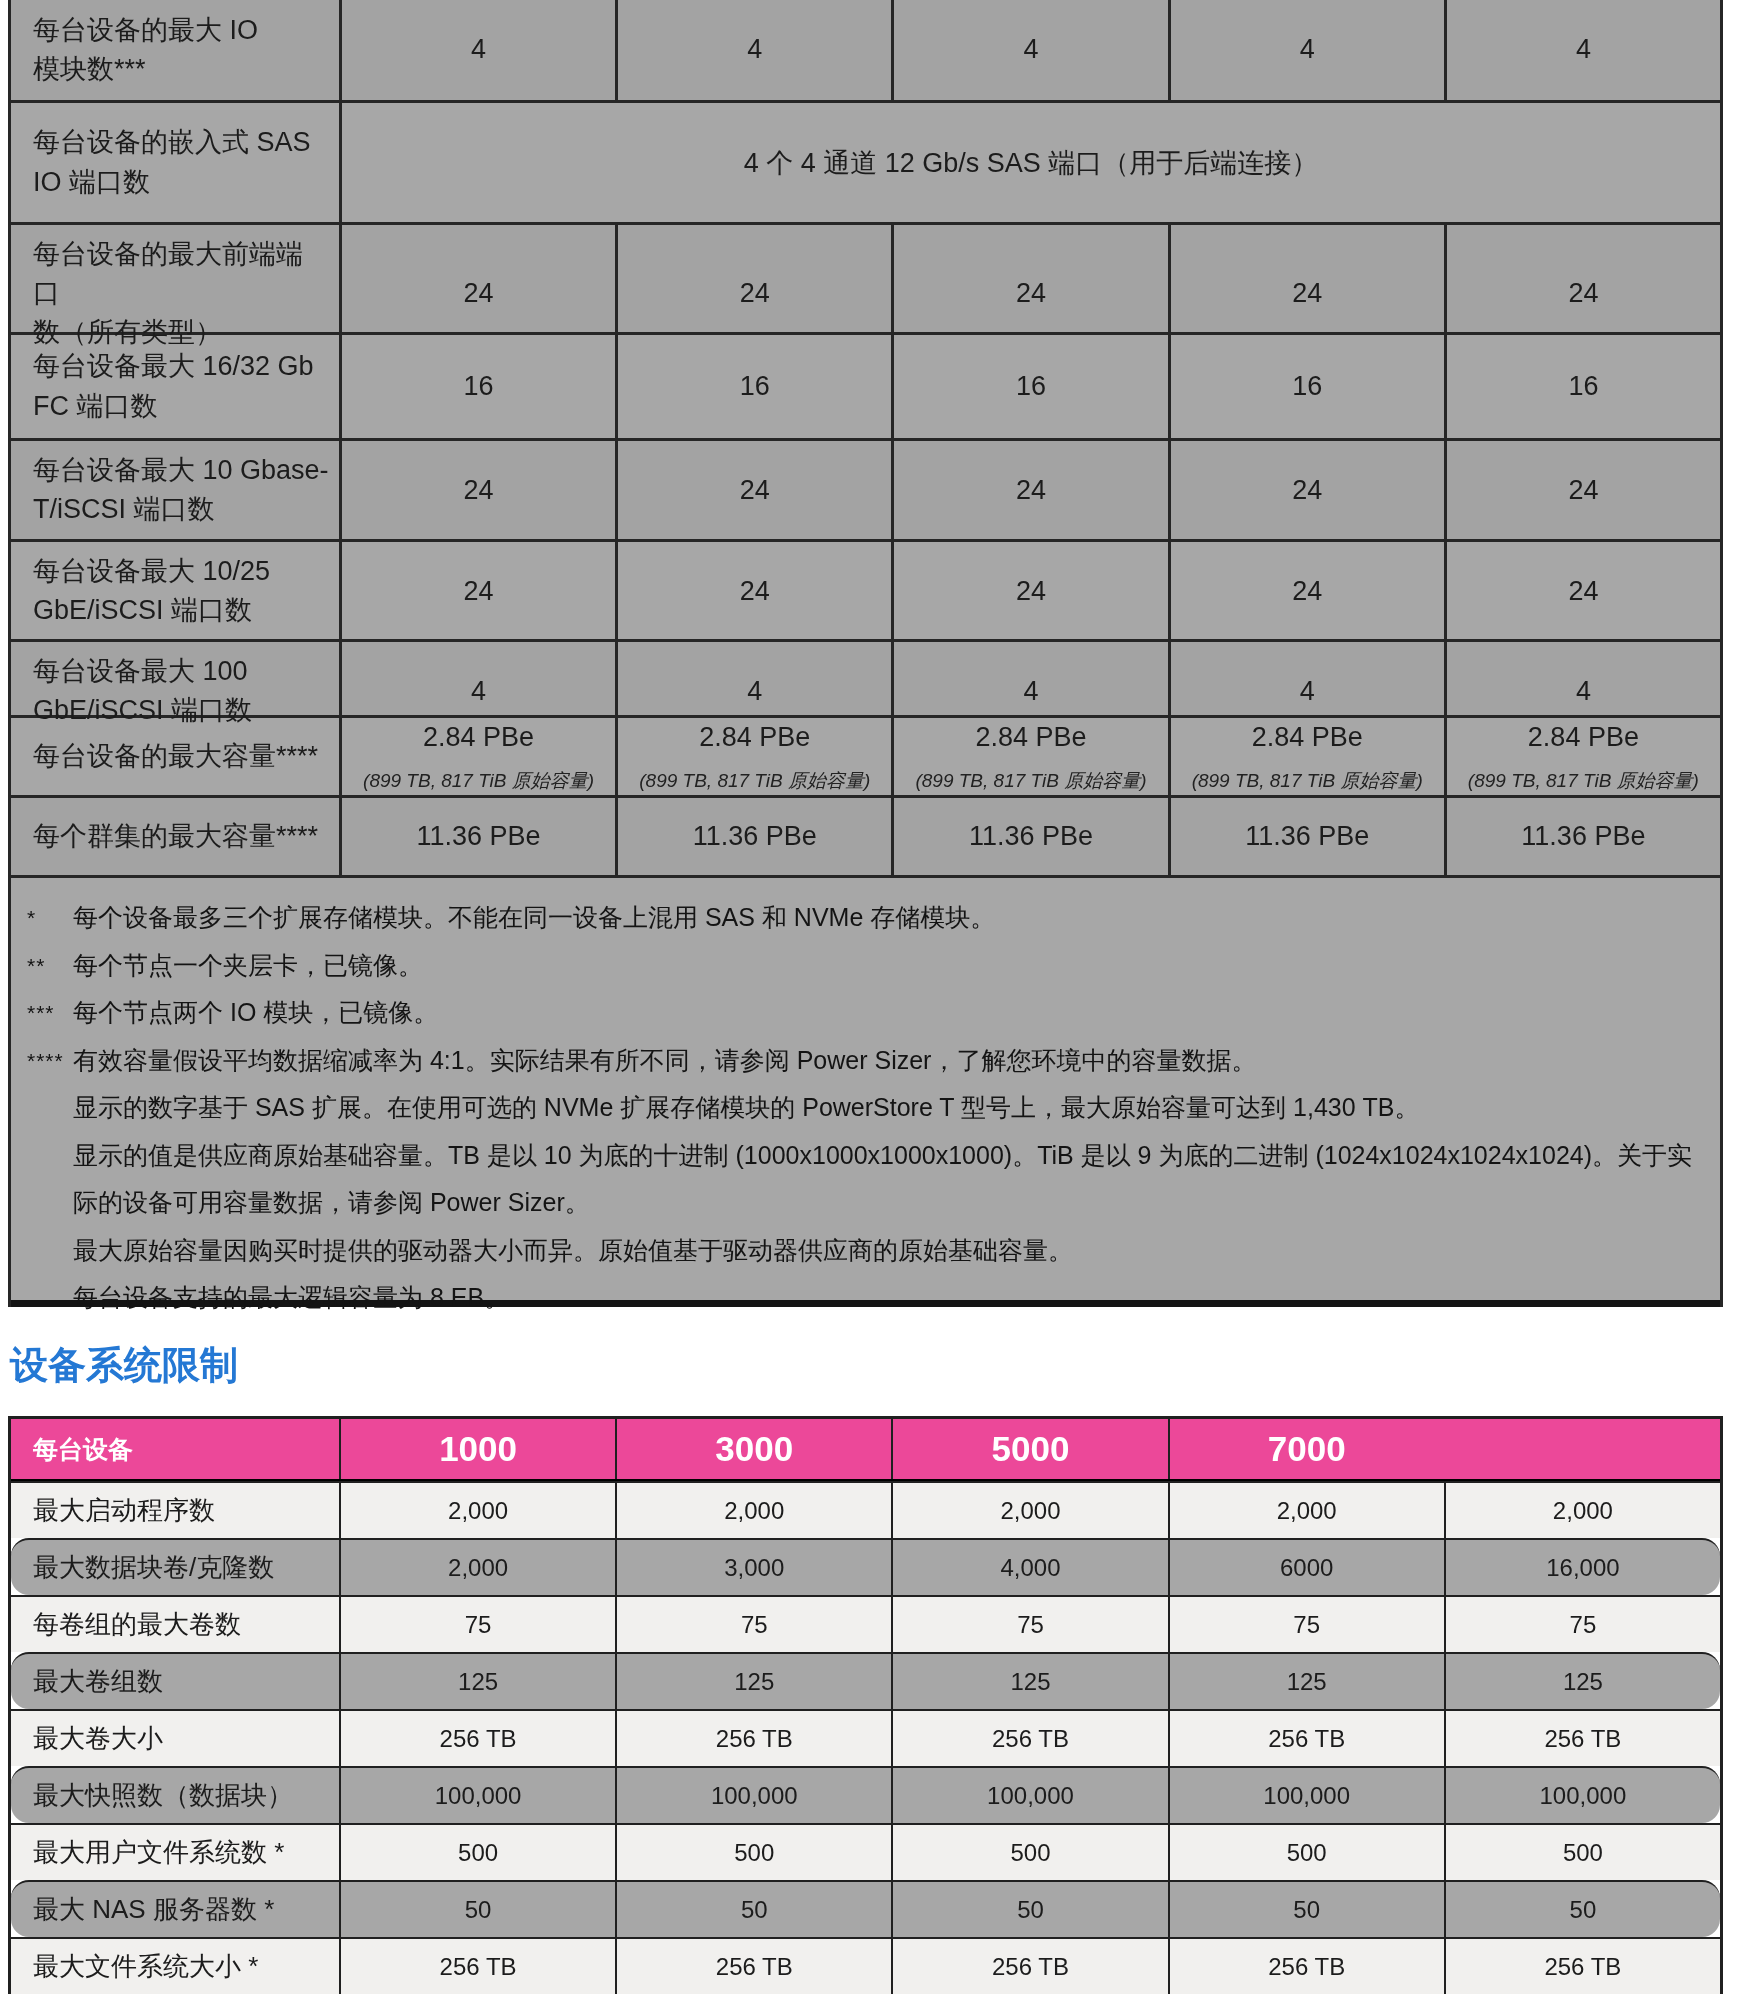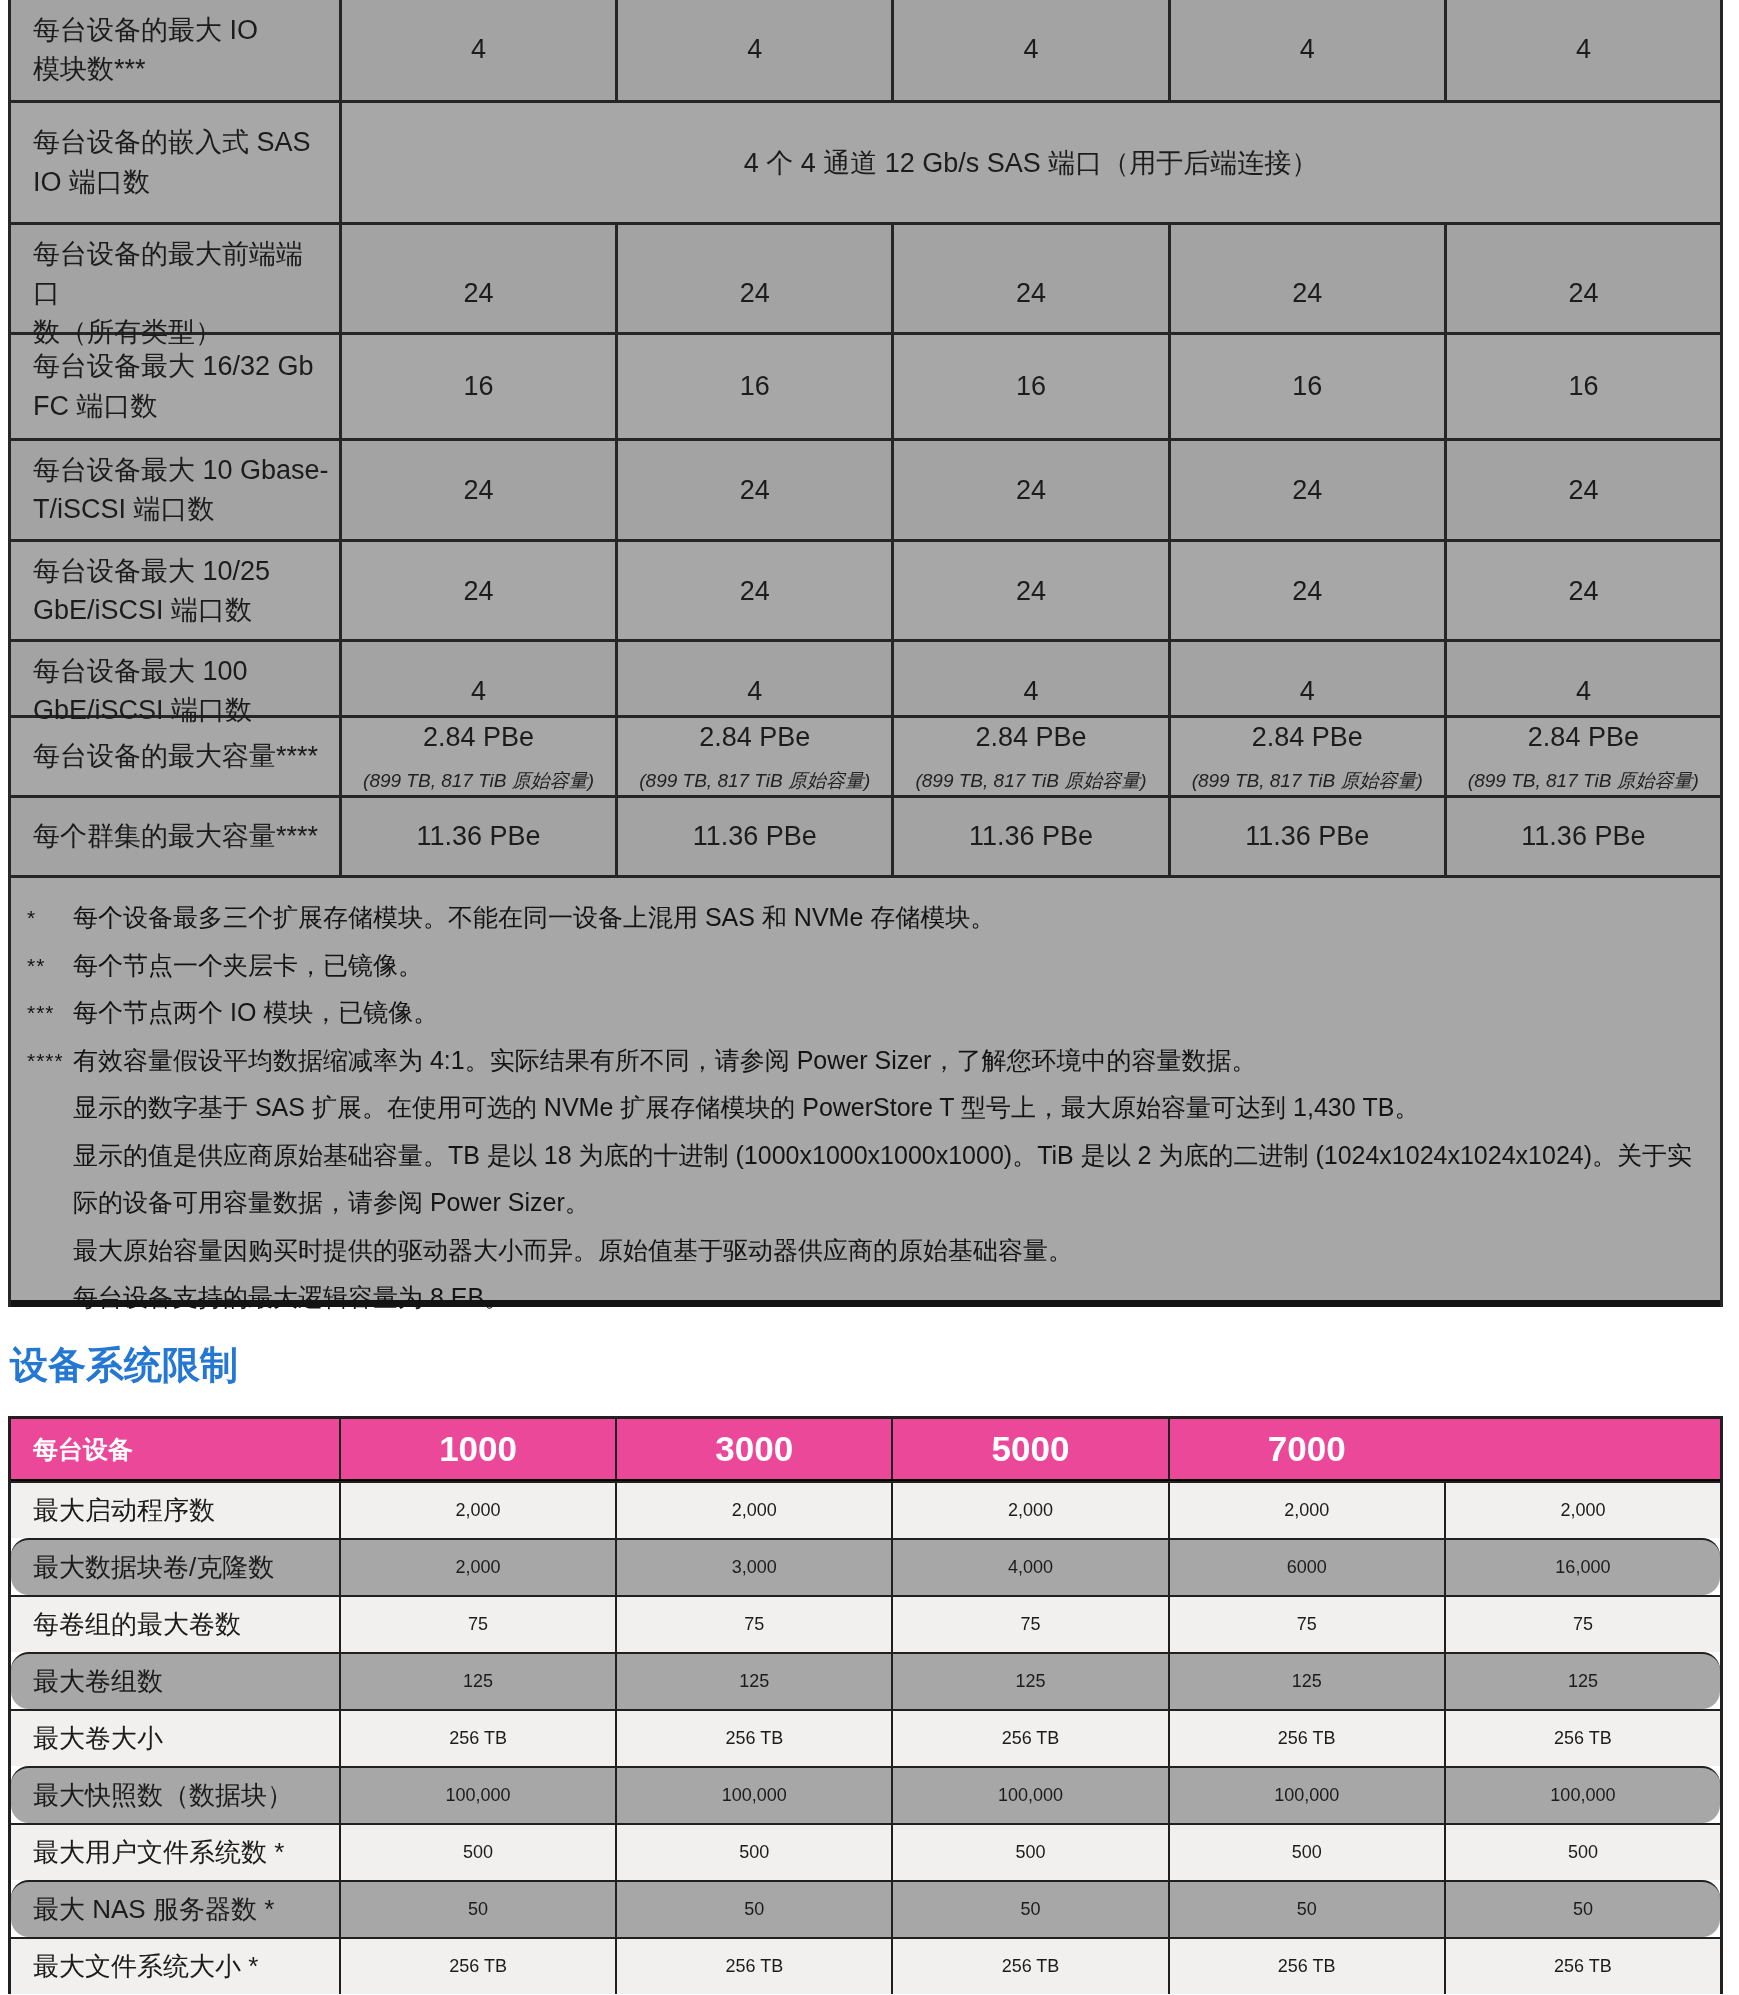--- a/index.html
+++ b/index.html
@@ -105,21 +105,21 @@
   .t2-row.gray{background:#a7a7a7;border-radius:18px;}
   .t2-label{
     display:flex;align-items:center;
     padding-left:22px;font-size:26px;
     box-sizing:border-box;
   }
   .t2-row.header .t2-label{font-weight:bold;font-size:25px;}
   .t2-cell{
     display:flex;align-items:center;justify-content:center;
     border-left:2px solid #202020;
-    font-size:18px;box-sizing:border-box;
+    font-size:24px;box-sizing:border-box;
   }
   .t2-row.header .t2-cell{
     font-size:35px;font-weight:bold;
   }
 </style>
 </head>
 <body>
 
 <div class="page">
 
@@ -231,21 +231,21 @@
         <div class="fn">
           <div class="marker">****</div>
           <div class="fn-text">有效容量假设平均数据缩减率为 4:1。实际结果有所不同，请参阅 Power Sizer，了解您环境中的容量数据。</div>
         </div>
         <div class="fn">
           <div class="marker"></div>
           <div class="fn-text">显示的数字基于 SAS 扩展。在使用可选的 NVMe 扩展存储模块的 PowerStore T 型号上，最大原始容量可达到 1,430 TB。</div>
         </div>
         <div class="fn">
           <div class="marker"></div>
-          <div class="fn-text">显示的值是供应商原始基础容量。TB 是以 18 为底的十进制 (1000x1000x1000x1000)。TiB 是以 2 为底的二进制 (1024x1024x1024x1024)。关于实际的设备可用容量数据，请参阅 Power Sizer。</div>
+          <div class="fn-text">显示的值是供应商原始基础容量。TB 是以 10 为底的十进制 (1000x1000x1000x1000)。TiB 是以 9 为底的二进制 (1024x1024x1024x1024)。关于实际的设备可用容量数据，请参阅 Power Sizer。</div>
         </div>
         <div class="fn">
           <div class="marker"></div>
           <div class="fn-text">最大原始容量因购买时提供的驱动器大小而异。原始值基于驱动器供应商的原始基础容量。</div>
         </div>
         <div class="fn">
           <div class="marker"></div>
           <div class="fn-text">每台设备支持的最大逻辑容量为 8 EB。</div>
         </div>
       </div>

